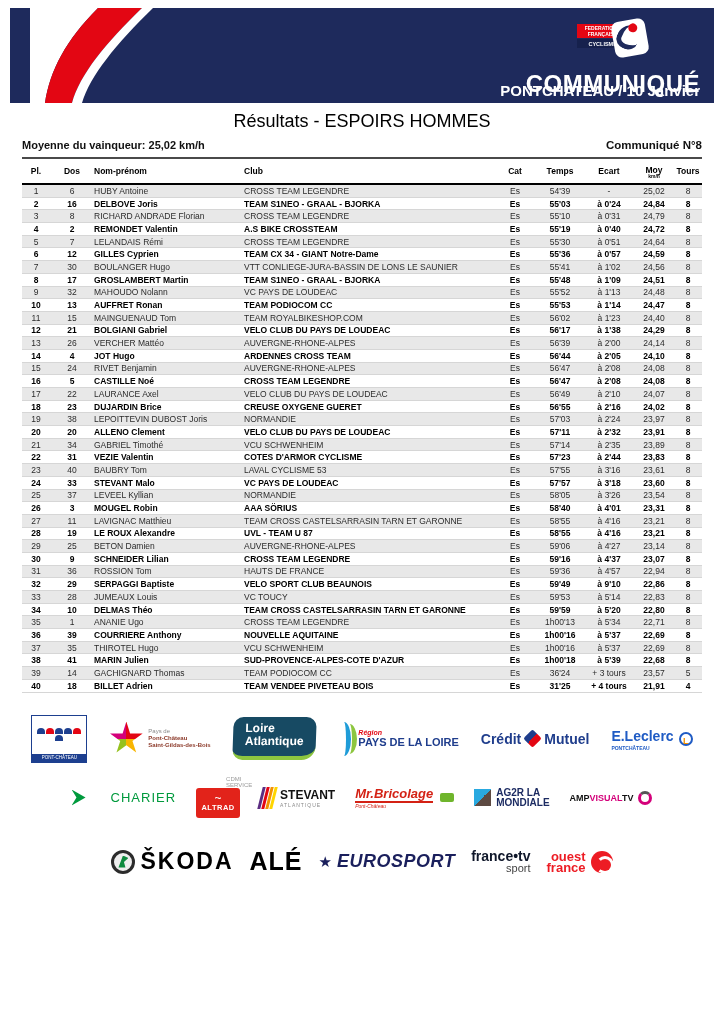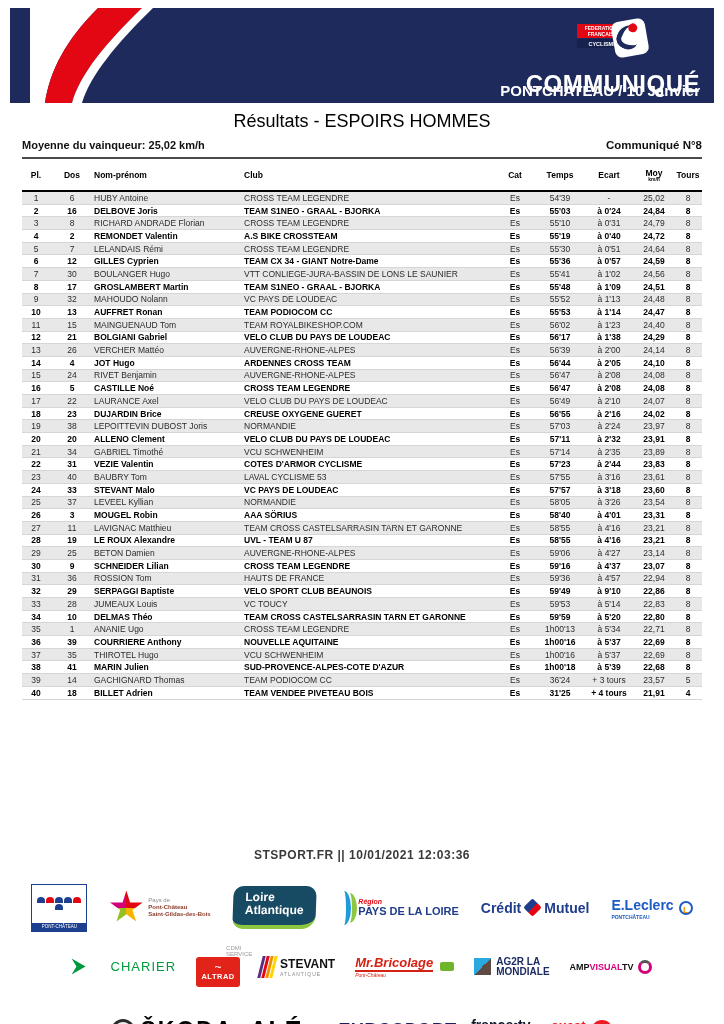--- a/index.html
+++ b/index.html
@@ -25,21 +25,21 @@
   .ffc-dot { position:absolute; right:8px; top:4px; width:9px; height:9px; border-radius:50%; background:#e30613; }
 
   
   .doc-title { margin-top:111px; text-align:center; font-size:18px; font-weight:normal; color:#000; }
   .subheader { display:flex; justify-content:space-between; align-items:flex-end; padding:0 22px; margin-top:7px; }
   .avg { font-size:11px; font-weight:bold; color:#111; }
   .comm-no { font-size:11.5px; font-weight:bold; color:#111; }
 
   
   .rtable { width:680px; margin:6px auto 0 auto; }
-  .thead { display:flex; border-top:2px solid #4a4a4a; border-bottom:2px solid #000; height:35px; align-items:center; font-size:8.5px; font-weight:bold; color:#000; }
+  .thead { display:flex; border-top:2px solid #4a4a4a; border-bottom:2px solid #000; height:28px; align-items:center; font-size:8.5px; font-weight:bold; color:#000; }
   .thead .cell { position:relative; }
   .thead .sub { display:block; font-size:5px; font-weight:bold; line-height:3px; }
   .row { display:flex; height:12.7px; align-items:center; font-size:8.5px; color:#2b2b2b; border-bottom:1px solid #d6d6d6; }
   .row:nth-child(odd) { background:#e8e8e8; }
   .row:nth-child(even) { font-weight:bold; color:#000; }
   .cell { overflow:hidden; white-space:nowrap; }
   .c1 { width:28px; text-align:center; }
   .c2 { width:44px; text-align:center; }
   .c3 { width:150px; text-align:left; }
   .c4 { width:250px; text-align:left; }
@@ -601,21 +601,20 @@
           <div class="cell c4">TEAM VENDEE PIVETEAU BOIS</div>
           <div class="cell c5">Es</div>
           <div class="cell c6">31'25</div>
           <div class="cell c7">+ 4 tours</div>
           <div class="cell c8">21,91</div>
           <div class="cell c9">4</div>
         </div>
       </div>
   </div>
 
-  <div class="stamp">STSPORT.FR || 10/01/2021 12:03:36</div>
 
   <div class="sp-row sp-row1">
     <div class="sp">
       <div class="lg-ville">
         <div class="pict">
           <i class="bump b"></i>
             <i class="bump r"></i>
             <i class="bump b"></i>
             <i class="bump b"></i>
             <i class="bump r"></i>

